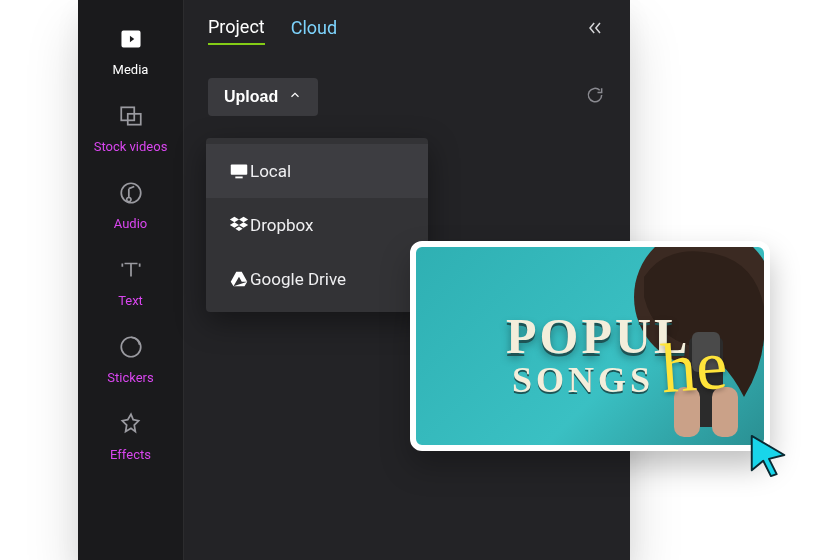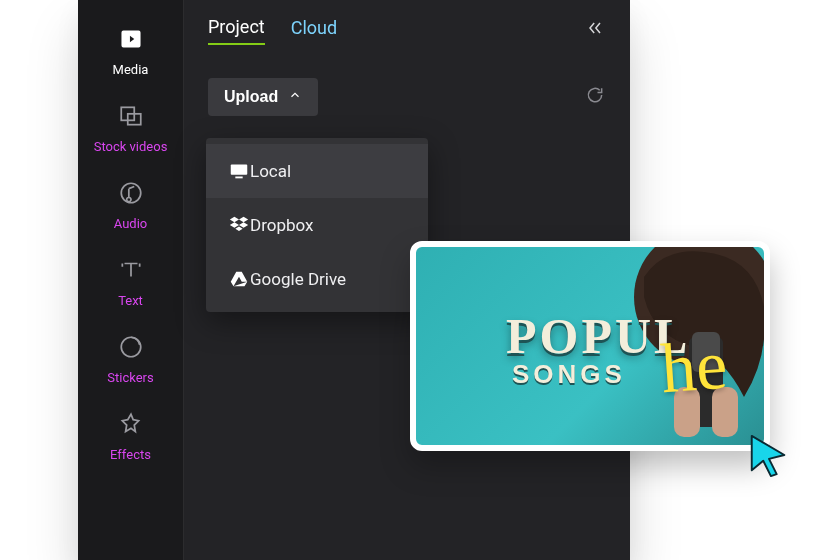--- a/index.html
+++ b/index.html
@@ -148,23 +148,23 @@
     font-family: "Times New Roman", serif;
     font-weight: 900;
     font-size: 50px;
     letter-spacing: 3px;
     color: #f3eedb;
     text-shadow: 0 3px 0 #1e5455, 0 5px 8px rgba(0,0,0,0.35);
   }
   .thumb .txt2 {
     position: absolute;
     left: 96px; top: 112px;
-    font-family: Liberation Sans, sans-serif;
+    font-family: Liberation Serif, serif;
     font-weight: 800;
-    font-size: 26px;
+    font-size: 36px;
     letter-spacing: 4px;
     color: #f3eedb;
     text-shadow: 0 2px 0 #1e5455;
   }
   .thumb .script {
     position: absolute;
     left: 245px; top: 80px;
     font-family: "Brush Script MT", cursive;
     font-size: 70px;
     color: #ffe43a;

